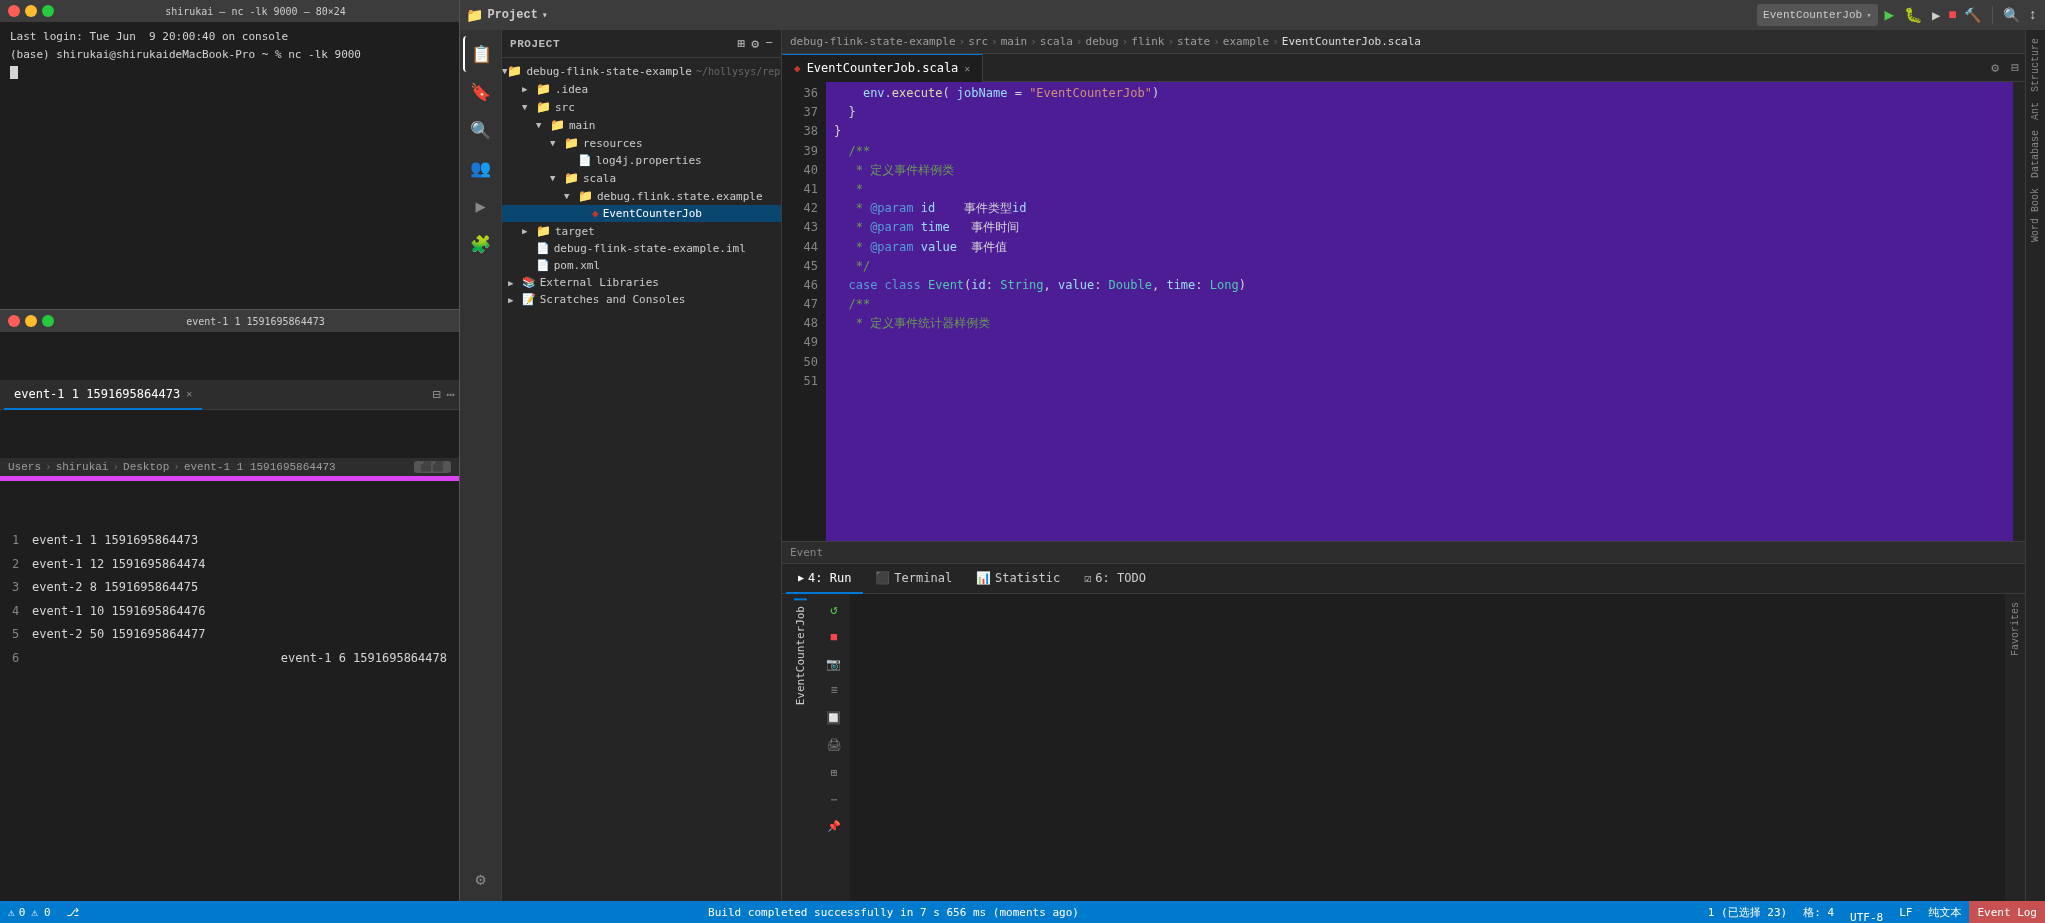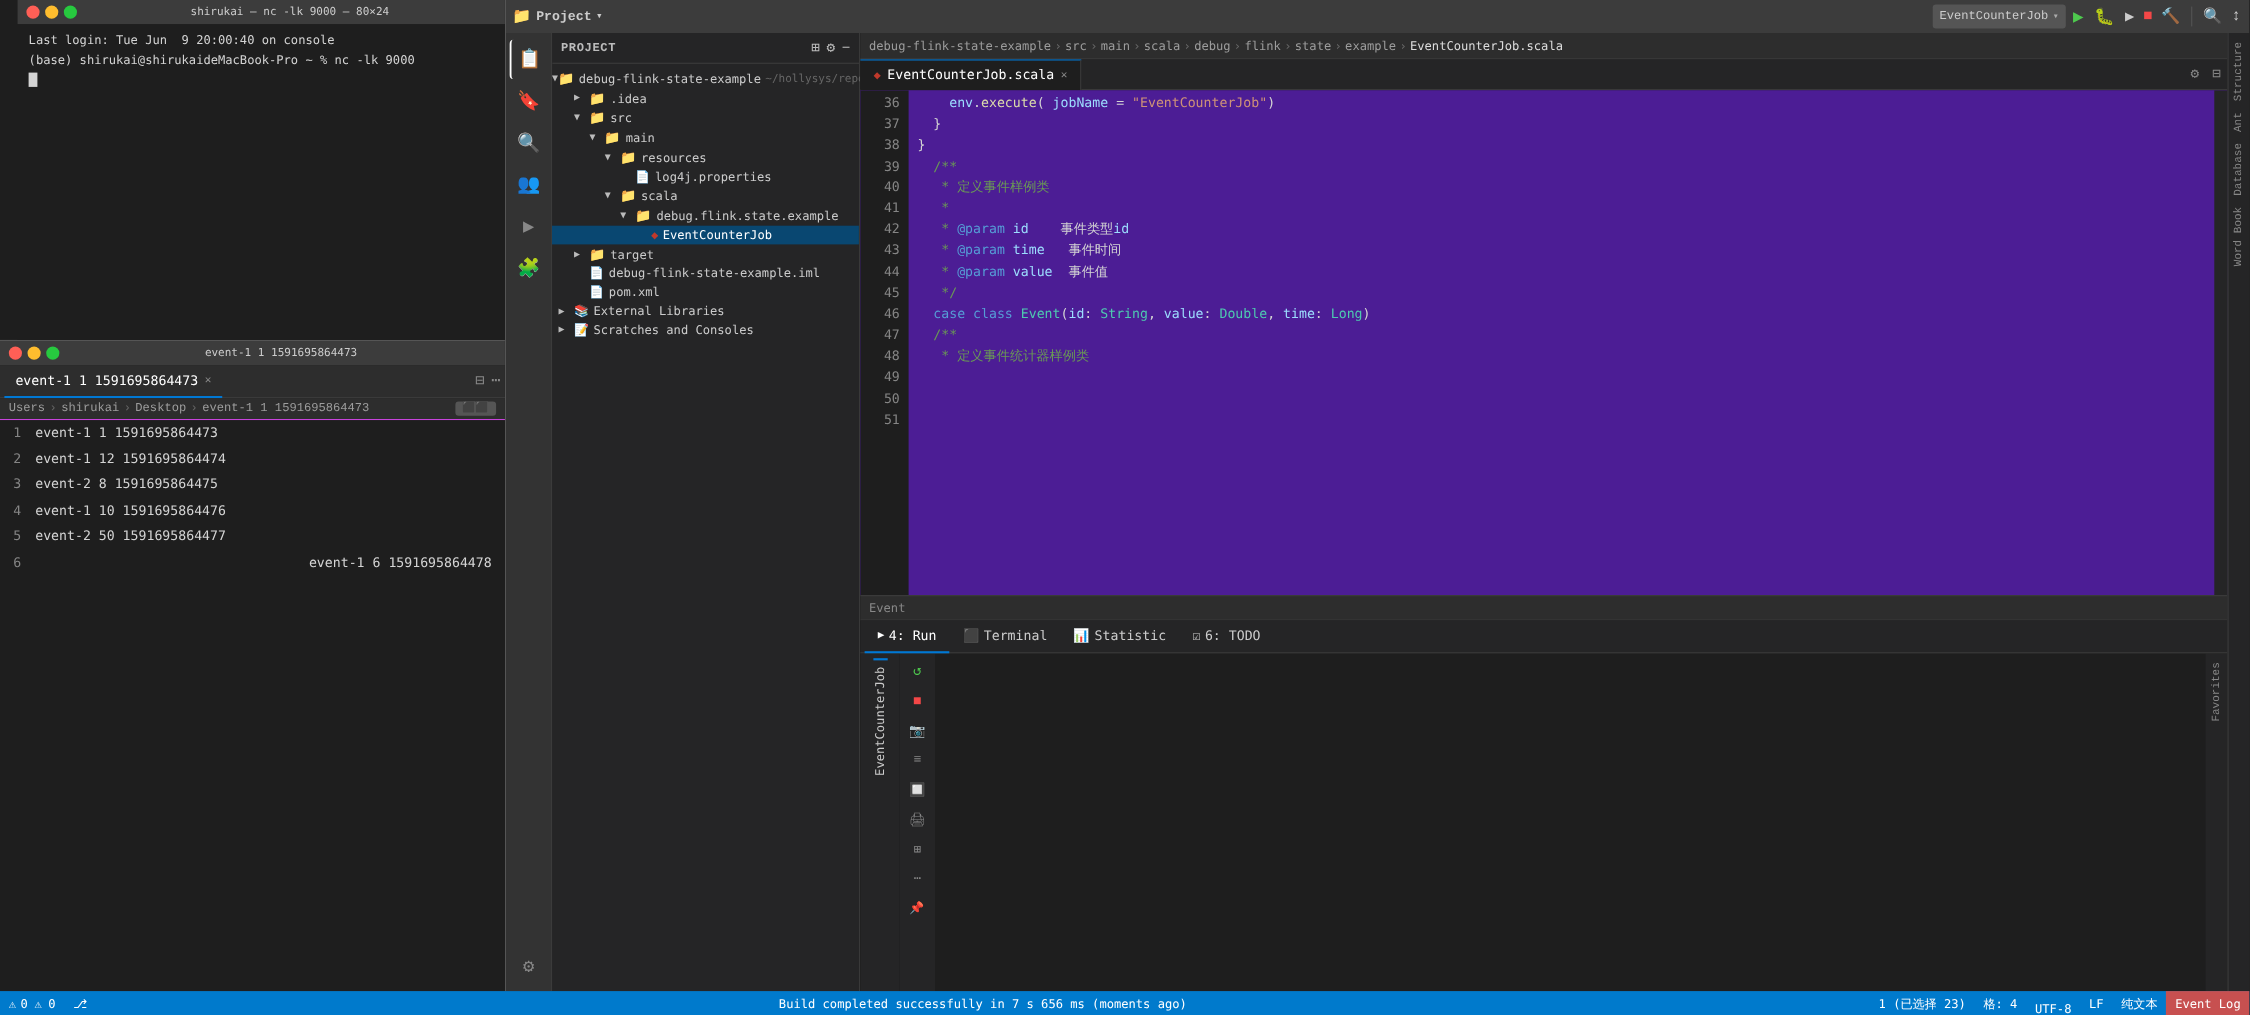--- a/index.html
+++ b/index.html
@@ -7,58 +7,58 @@
   </style>
 </head>
 <body>
 
 <div style="display:flex; flex-direction:column; height:923px; width:2045px; overflow:hidden;">
 
   <div style="display:flex; flex:1; overflow:hidden;">
 
     <div style="width:460px; flex-shrink:0; display:flex; flex-direction:column; border-right:1px solid #555;">
 
-      <div style="background:#1e1e1e; height:310px; flex-shrink:0; border-bottom:1px solid #555; display:flex; flex-direction:column;padding-left:16px;">
+      <div style="background:#1e1e1e; height:310px; flex-shrink:0; border-bottom:1px solid #555; display:flex; flex-direction:column;">
         <div style="display:flex; align-items:center; background:#3c3c3c; height:22px; padding:0 8px; gap:6px;">
           <div style="display:flex; gap:5px;">
             <div style="width:12px;height:12px;border-radius:50%;background:#ff5f56;"></div>
             <div style="width:12px;height:12px;border-radius:50%;background:#ffbd2e;"></div>
             <div style="width:12px;height:12px;border-radius:50%;background:#27c93f;"></div>
           </div>
           <span style="color:#ccc;font-size:10px;font-family:monospace;flex:1;text-align:center;">shirukai — nc -lk 9000 — 80×24</span>
         </div>
         <div style="padding:6px 10px;color:#d4d4d4;font-size:11px;font-family:'Menlo',monospace;line-height:1.6;background:#1e1e1e;flex:1;">
           <div style="white-space:pre;">Last login: Tue Jun  9 20:00:40 on console</div>
           <div style="white-space:pre;">(base) shirukai@shirukaideMacBook-Pro ~ % nc -lk 9000</div>
           <div style="white-space:pre;"><span style="display:inline-block;width:8px;height:13px;background:#d4d4d4;vertical-align:middle;"></span></div>
         </div>
       </div>
 
-      <div style="flex:1;display:flex;flex-direction:column;background:#1e1e1e;">
+      <div style="flex:1;display:flex;flex-direction:column;background:#1e1e1e;gap:48px;">
 
         <div style="display:flex;align-items:center;background:#3c3c3c;height:22px;padding:0 8px;gap:6px;">
           <div style="display:flex;gap:5px;">
             <div style="width:12px;height:12px;border-radius:50%;background:#ff5f56;"></div>
             <div style="width:12px;height:12px;border-radius:50%;background:#ffbd2e;"></div>
             <div style="width:12px;height:12px;border-radius:50%;background:#27c93f;"></div>
           </div>
           <span style="color:#ccc;font-size:10px;font-family:monospace;flex:1;text-align:center;">event-1 1 1591695864473</span>
         </div>
 
         <div style="display:flex;align-items:center;background:#2d2d2d;height:30px;border-bottom:1px solid #3c3c3c;padding:0 4px;">
           <div style="display:flex;align-items:center;gap:6px;padding:0 10px;height:30px;border-bottom:2px solid #0078d4;color:#fff;font-size:12px;font-family:monospace;">
             <span>event-1 1 1591695864473</span>
             <span style="color:#888;font-size:10px;">✕</span>
           </div>
           <div style="flex:1;"></div>
           <span style="color:#888;font-size:14px;cursor:pointer;">⊟</span>
           <span style="color:#888;font-size:14px;cursor:pointer;margin-left:6px;">⋯</span>
         </div>
 
-        <div style="display:flex;align-items:center;gap:4px;color:#9d9d9d;font-size:11px;padding:3px 8px;background:#2d2d2d;border-bottom:1px solid #d946ef;">
+        <div style="display:flex;align-items:flex-start;gap:4px;color:#9d9d9d;font-size:11px;padding:3px 8px;background:#2d2d2d;border-bottom:5px solid #d946ef;">
           <span>Users</span>
           <span style="color:#666;">›</span>
           <span>shirukai</span>
           <span style="color:#666;">›</span>
           <span>Desktop</span>
           <span style="color:#666;">›</span>
           <span>event-1 1 1591695864473</span>
           <div style="flex:1;"></div>
           <span style="background:#555;padding:0 6px;border-radius:3px;font-size:10px;cursor:pointer;">⬛⬛</span>
         </div>

